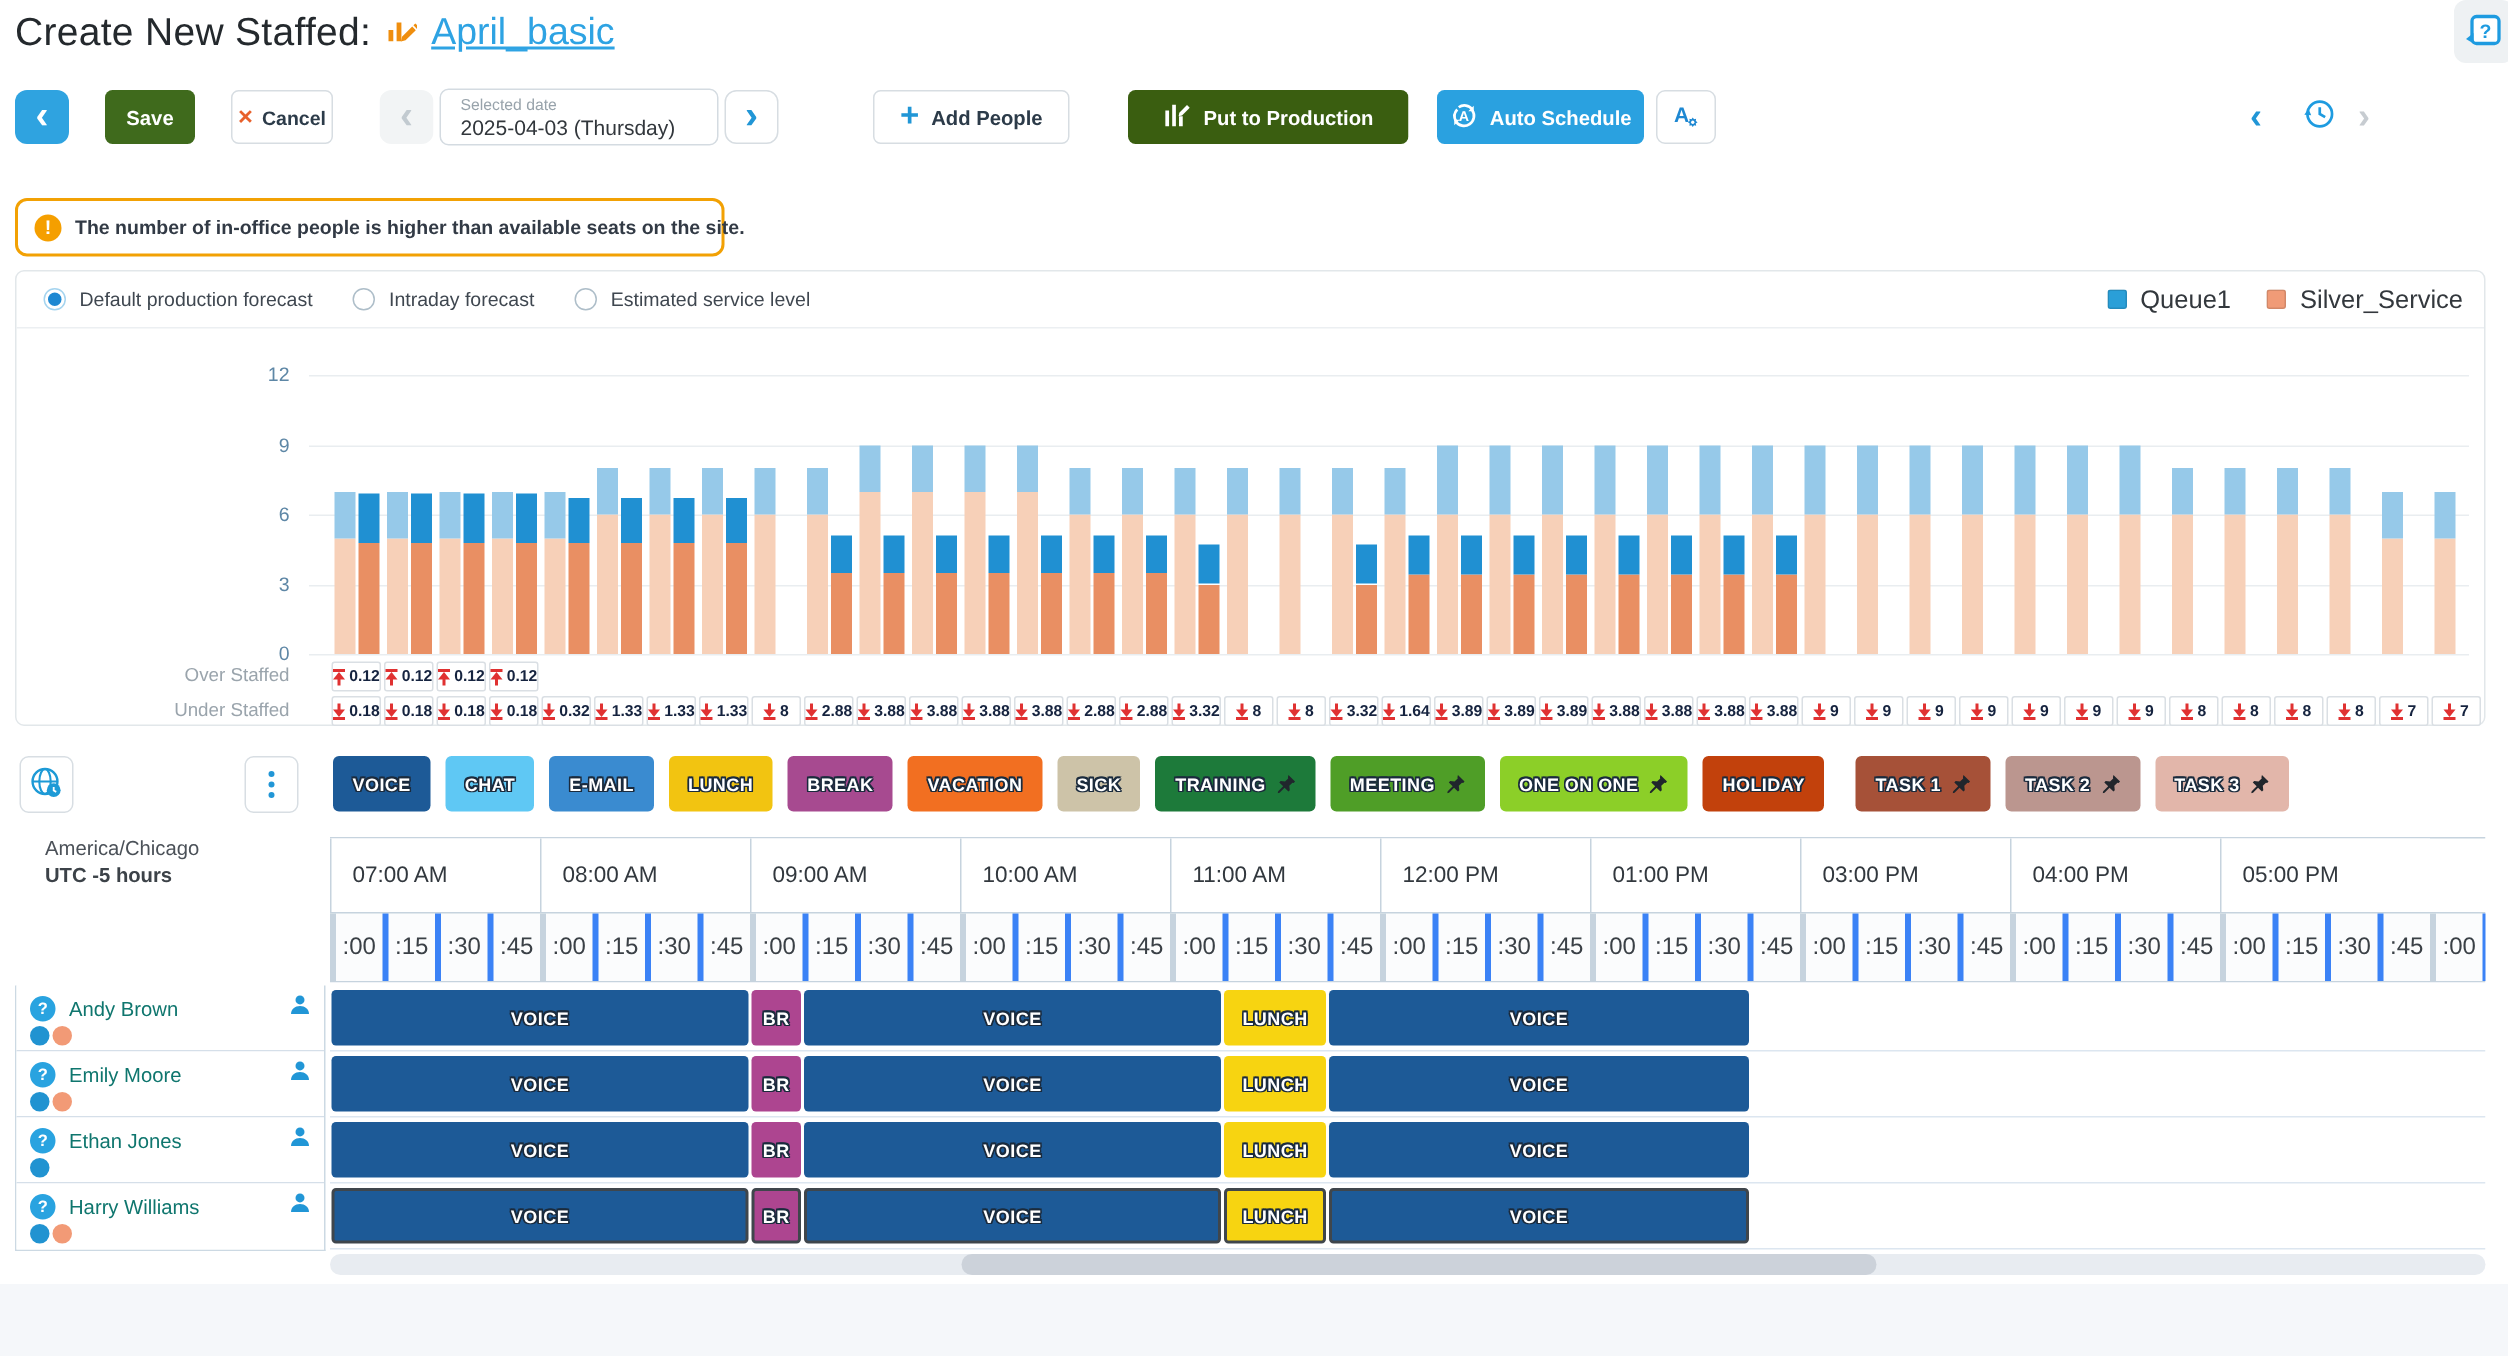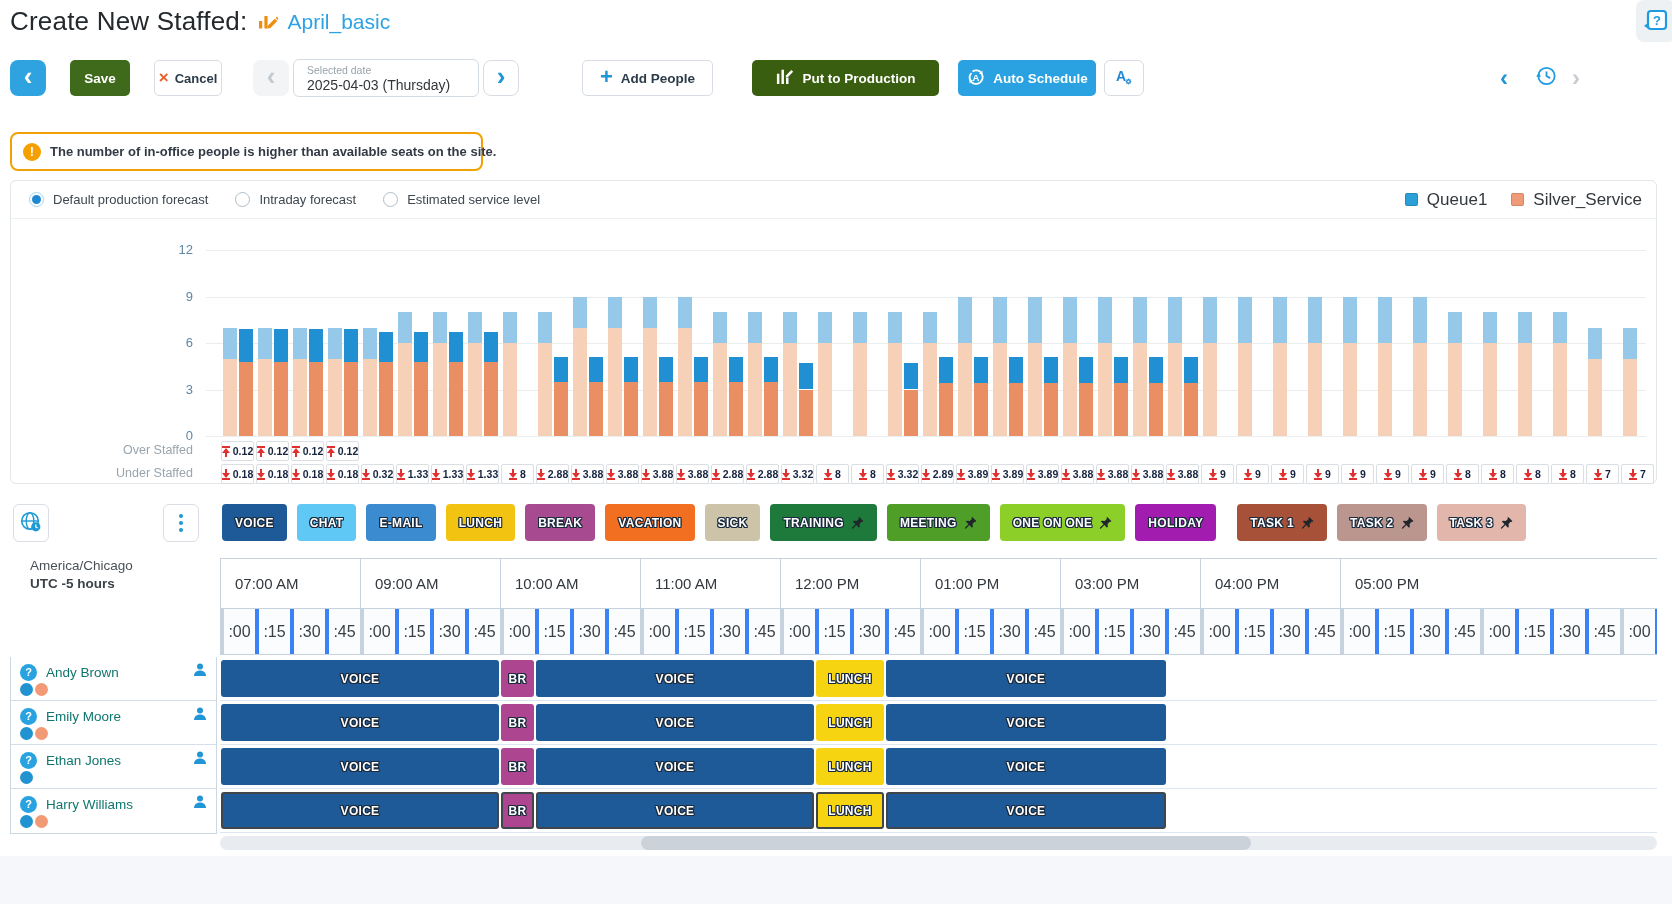--- a/index.html
+++ b/index.html
@@ -2,21 +2,21 @@
 <html><head>
 <meta charset="utf-8">
 <style>
 * { margin:0; padding:0; box-sizing:border-box; }
 html,body { width:1672px; height:904px; }
 body { font-family:"Liberation Sans",sans-serif; background:#fff; position:relative; overflow:hidden; color:#333; }
 
 
 #title-row { position:absolute; left:10px; top:6px; display:flex; align-items:center; gap:9px; }
 #page-title { font-size:26px; font-weight:500; color:#24292d; letter-spacing:0.2px; }
-#sched-name { font-size:21px; color:#2ea3e3; }
+#sched-name { font-size:25px; color:#2ea3e3;text-decoration:underline; }
 #help-btn { position:absolute; left:1636px; top:0px; width:40px; height:42px; background:#eef1f3; border:none; border-radius:8px; display:flex; align-items:center; justify-content:center; }
 
 
 .btn { position:absolute; top:60px; height:36px; border-radius:5px; font-size:13.5px; font-weight:700; display:flex; align-items:center; justify-content:center; border:1px solid transparent; font-family:inherit; cursor:pointer; }
 #btn-back { left:10px; width:36px; background:#2fa3e0; border-radius:8px; color:#fff; }
 #btn-save { left:70px; width:60px; background:#3f6a1c; color:#fff; }
 #btn-cancel { left:154px; width:68px; background:#fff; border-color:#d7dde2; color:#2c3b49; gap:6px; font-size:13px; }
 #btn-prev { left:253px; width:36px; background:#f2f4f5; border-radius:8px; color:#c2cad0; }
 #date-field { position:absolute; left:293px; top:59px; width:186px; height:38px; background:#fff; border:1px solid #d4dbe1; border-radius:6px; padding:4px 0 0 13px; }
 #date-field .lbl { font-size:10.5px; color:#98a3ab; display:block; }
@@ -558,21 +558,21 @@
         <i class="stem"></i>
       </span>
       <span>3.32</span>
     </div>
     <div class="badge" style="left: 910px; top: 283px;">
       <span class="sticon st-under">
         <i class="bar"></i>
         <i class="tri"></i>
         <i class="stem"></i>
       </span>
-      <span>2.89</span>
+      <span>1.64</span>
     </div>
     <div class="badge" style="left: 945px; top: 283px;">
       <span class="sticon st-under">
         <i class="bar"></i>
         <i class="tri"></i>
         <i class="stem"></i>
       </span>
       <span>3.89</span>
     </div>
     <div class="badge" style="left: 980px; top: 283px;">
@@ -782,21 +782,21 @@
       </span>
     </button>
     <button class="act-btn" style="background: rgb(140, 207, 40);">
       <span class="outlined">ONE ON ONE</span>
       <span style="display: flex;">
         <svg width="13" height="13" viewBox="0 0 16 16">
           <path fill="#20262c" d="M9.8 0.8l5.4 5.4-1.1 1.1-1-.2-2.6 2.6.4 3.6-1.1 1.1-3.2-3.2-4.1 4.1-1.5.4.4-1.5 4.1-4.1-3.2-3.2 1.1-1.1 3.6.4 2.6-2.6-.2-1z"></path>
         </svg>
       </span>
     </button>
-    <button class="act-btn" style="background: #a21caf;">
+    <button class="act-btn" style="background: #c2410c;">
       <span class="outlined">HOLIDAY</span>
     </button>
     <button class="act-btn" style="background: rgb(166, 81, 56); margin-left: 11px;">
       <span class="outlined">TASK 1</span>
       <span style="display: flex;">
         <svg width="13" height="13" viewBox="0 0 16 16">
           <path fill="#20262c" d="M9.8 0.8l5.4 5.4-1.1 1.1-1-.2-2.6 2.6.4 3.6-1.1 1.1-3.2-3.2-4.1 4.1-1.5.4.4-1.5 4.1-4.1-3.2-3.2 1.1-1.1 3.6.4 2.6-2.6-.2-1z"></path>
         </svg>
       </span>
     </button>
@@ -819,20 +819,21 @@
   </div>
 
 <div id="tz">
   <div class="l1">America/Chicago</div>
   <div class="l2">UTC -5 hours</div>
 </div>
 
 <div id="grid-head">
   <div id="hour-row">
       <div class="hour-cell">07:00 AM</div>
+      <div class="hour-cell">08:00 AM</div>
       <div class="hour-cell">09:00 AM</div>
       <div class="hour-cell">10:00 AM</div>
       <div class="hour-cell">11:00 AM</div>
       <div class="hour-cell">12:00 PM</div>
       <div class="hour-cell">01:00 PM</div>
       <div class="hour-cell">03:00 PM</div>
       <div class="hour-cell">04:00 PM</div>
       <div class="hour-cell">05:00 PM</div>
     </div>
   <div id="q-row">

